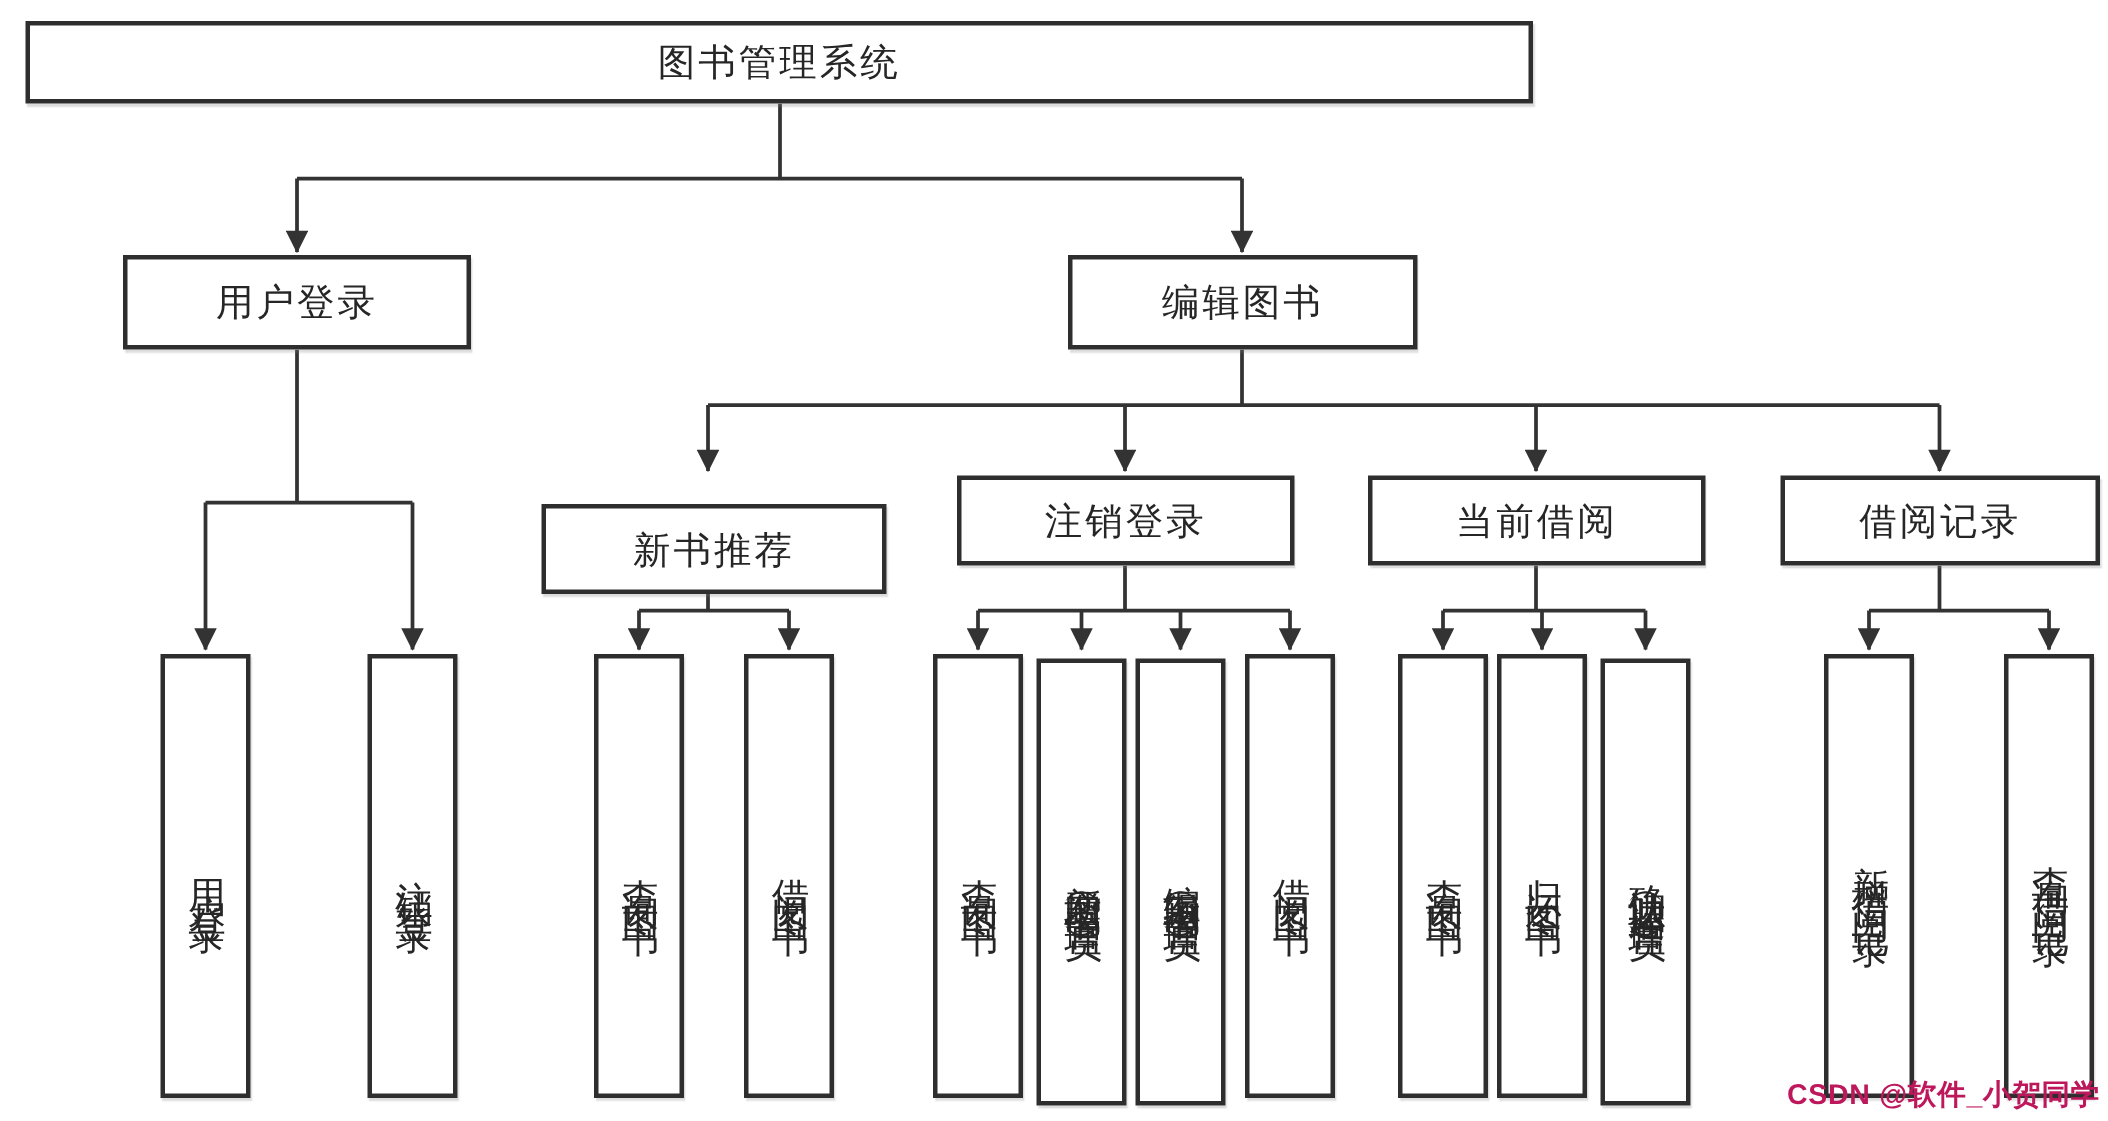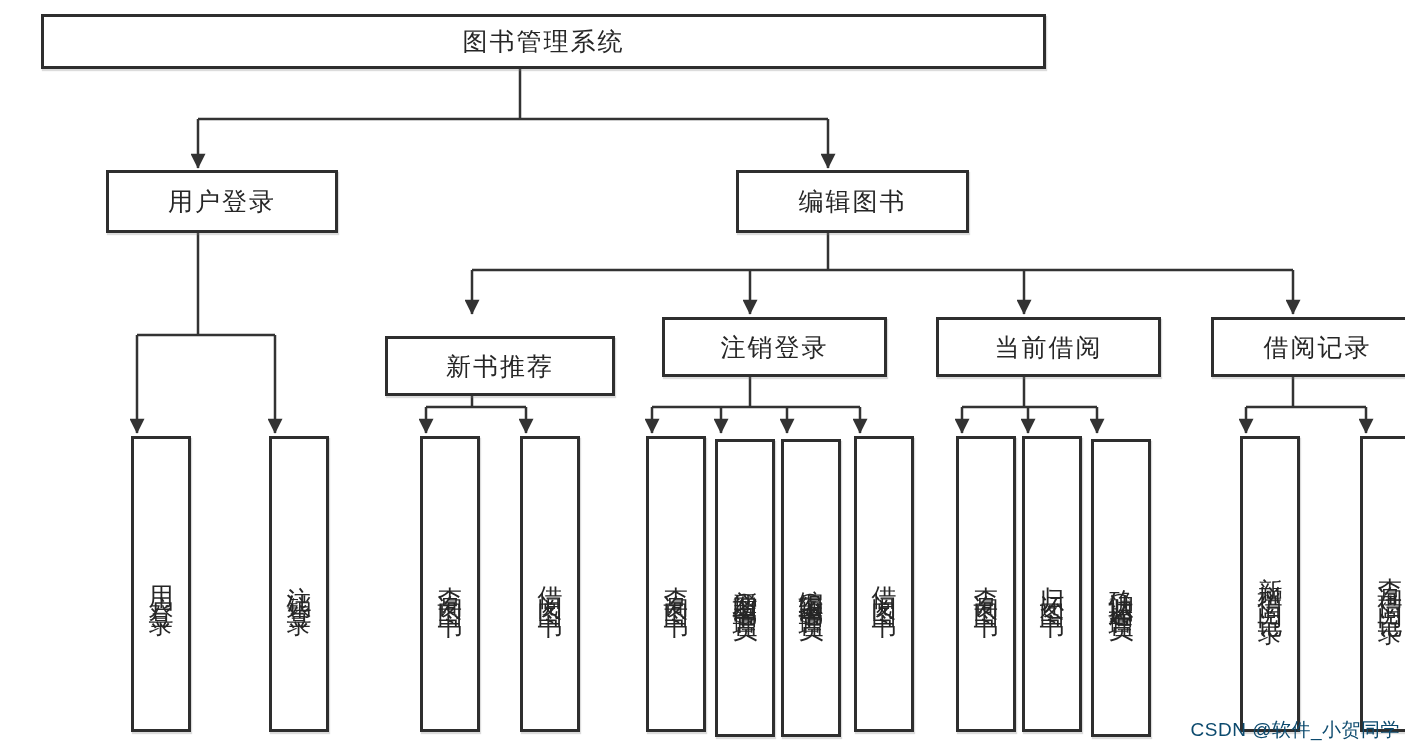--- a/index.html
+++ b/index.html
@@ -5,35 +5,34 @@
   html,body{margin:0;padding:0;background:#ffffff;}
   .stage{
     position:relative;width:1405px;height:747px;background:#ffffff;
     font-family:"Liberation Sans","DejaVu Sans",sans-serif;overflow:hidden;
   }
   .connectors{position:absolute;left:0;top:0;}
   .node{
     position:absolute;background:#ffffff;border:3px solid #2e2e2e;
     box-sizing:border-box;display:flex;align-items:center;justify-content:center;
     box-shadow:1px 2px 1px rgba(130,130,130,0.28);
-    margin-left:24px;
   }
   .hlabel{
     font-size:25px;color:#262626;letter-spacing:2px;white-space:nowrap;
     font-family:"Liberation Sans","DejaVu Sans",sans-serif;
   }
   .vlabel{
     writing-mode:vertical-rl;font-size:25px;color:#262626;line-height:1;
     letter-spacing:9px;white-space:nowrap;
     font-family:"Liberation Sans","DejaVu Sans",sans-serif;
   }
   .vlabel.tight{letter-spacing:4px;}
   .watermark{
-    position:absolute;top:717px;right:5px;font-size:19px;color:#0c4a6e;
-    letter-spacing:0.5px;white-space:nowrap;
+    position:absolute;top:717px;right:5px;font-size:19px;color:#be185d;
+    letter-spacing:0.5px;white-space:nowrap;font-weight:bold;
   }
 </style>
 </head>
 <body>
 
 <div class="stage">
 
   <svg class="connectors" width="1405" height="747" viewBox="0 0 1405 747">
     <defs>
       <marker id="arw" viewBox="0 0 10 10" refX="9.5" refY="5" markerUnits="userSpaceOnUse" markerWidth="21" markerHeight="15" orient="auto">

